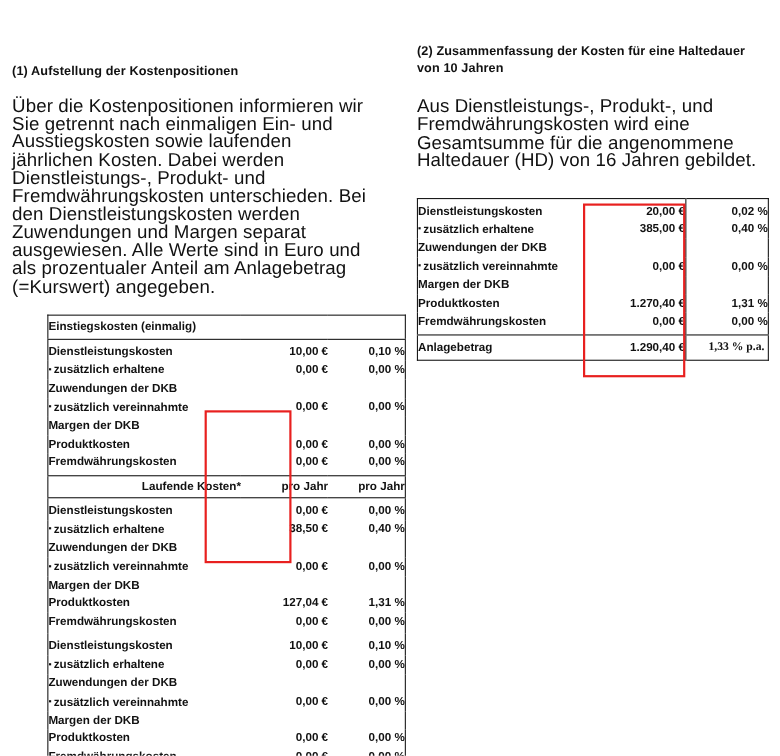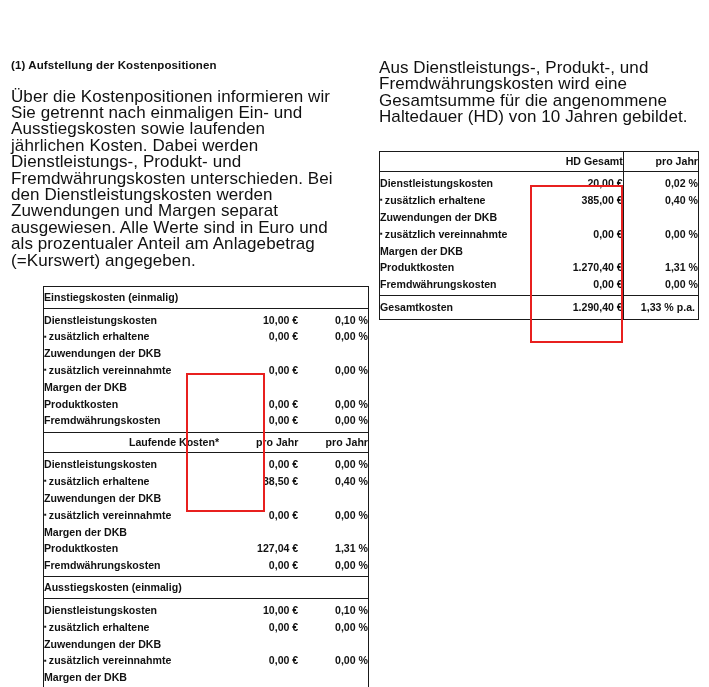--- a/index.html
+++ b/index.html
@@ -225,25 +225,20 @@
           <tr class="data-row">
             <td class="c-label">Produktkosten</td>
             <td class="c-amount">127,04 €</td>
             <td class="c-pct">1,31 %</td>
           </tr>
           <tr class="data-row last-data">
             <td class="c-label">Fremdwährungskosten</td>
             <td class="c-amount">0,00 €</td>
             <td class="c-pct">0,00 %</td>
           </tr>
-          <tr class="section-row divider-above">
-            <td class="c-label">Ausstiegskosten (einmalig)</td>
-            <td class="c-amount"></td>
-            <td class="c-pct"></td>
-          </tr>
           <tr class="data-row first-data">
             <td class="c-label">Dienstleistungskosten</td>
             <td class="c-amount">10,00 €</td>
             <td class="c-pct">0,10 %</td>
           </tr>
           <tr class="data-row">
             <td class="c-label"><span class="bullet"></span>zusätzlich erhaltene</td>
             <td class="c-amount">0,00 €</td>
             <td class="c-pct">0,00 %</td>
           </tr>
@@ -271,35 +266,31 @@
             <td class="c-label">Fremdwährungskosten</td>
             <td class="c-amount">0,00 €</td>
             <td class="c-pct">0,00 %</td>
           </tr>
         </tbody>
     </table>
   </div>
 
   <div class="col-right">
 
-
-    <p class="body-par" style="margin-top:20px;">Aus Dienstleistungs-, Produkt-, und Fremdwährungskosten wird eine Gesamtsumme für die angenommene Haltedauer (HD) von 10 Jahren gebildet.</p>
+    <h2 class="section-heading">(2) Zusammenfassung der Kosten für eine Haltedauer von 10 Jahren</h2>
+
+    <p class="body-par" style="margin-top:20px;">Aus Dienstleistungs-, Produkt-, und Fremdwährungskosten wird eine Gesamtsumme für die angenommene Haltedauer (HD) von 16 Jahren gebildet.</p>
 
     <table class="cost-table" id="right-table" style="margin-top:25px;">
       <colgroup>
         <col class="w-label">
           <col class="w-amount">
           <col class="w-pct">
       </colgroup>
       <tbody id="right-table-body">
-          <tr class="head-row">
-            <td class="c-label"></td>
-            <td class="c-amount">HD Gesamt</td>
-            <td class="c-pct vline">pro Jahr</td>
-          </tr>
           <tr class="data-row first-data">
             <td class="c-label">Dienstleistungskosten</td>
             <td class="c-amount">20,00 €</td>
             <td class="c-pct vline">0,02 %</td>
           </tr>
           <tr class="data-row">
             <td class="c-label"><span class="bullet"></span>zusätzlich erhaltene</td>
             <td class="c-amount">385,00 €</td>
             <td class="c-pct vline">0,40 %</td>
           </tr>
@@ -322,23 +313,23 @@
             <td class="c-label">Produktkosten</td>
             <td class="c-amount">1.270,40 €</td>
             <td class="c-pct vline">1,31 %</td>
           </tr>
           <tr class="data-row last-data">
             <td class="c-label">Fremdwährungskosten</td>
             <td class="c-amount">0,00 €</td>
             <td class="c-pct vline">0,00 %</td>
           </tr>
           <tr class="data-row first-data last-data divider-above">
-            <td class="c-label">Gesamtkosten</td>
+            <td class="c-label">Anlagebetrag</td>
             <td class="c-amount">1.290,40 €</td>
-            <td class="c-pct vline" style="padding-right:3px;">1,33 % p.a.</td>
+            <td class="c-pct vline" style="padding-right:3px;font-family:Liberation Serif, serif;">1,33 % p.a.</td>
           </tr>
         </tbody>
     </table>
   </div>
 
   <div class="redbox" id="redbox-left"></div>
   <div class="redbox" id="redbox-right"></div>
 
 </div>
 

